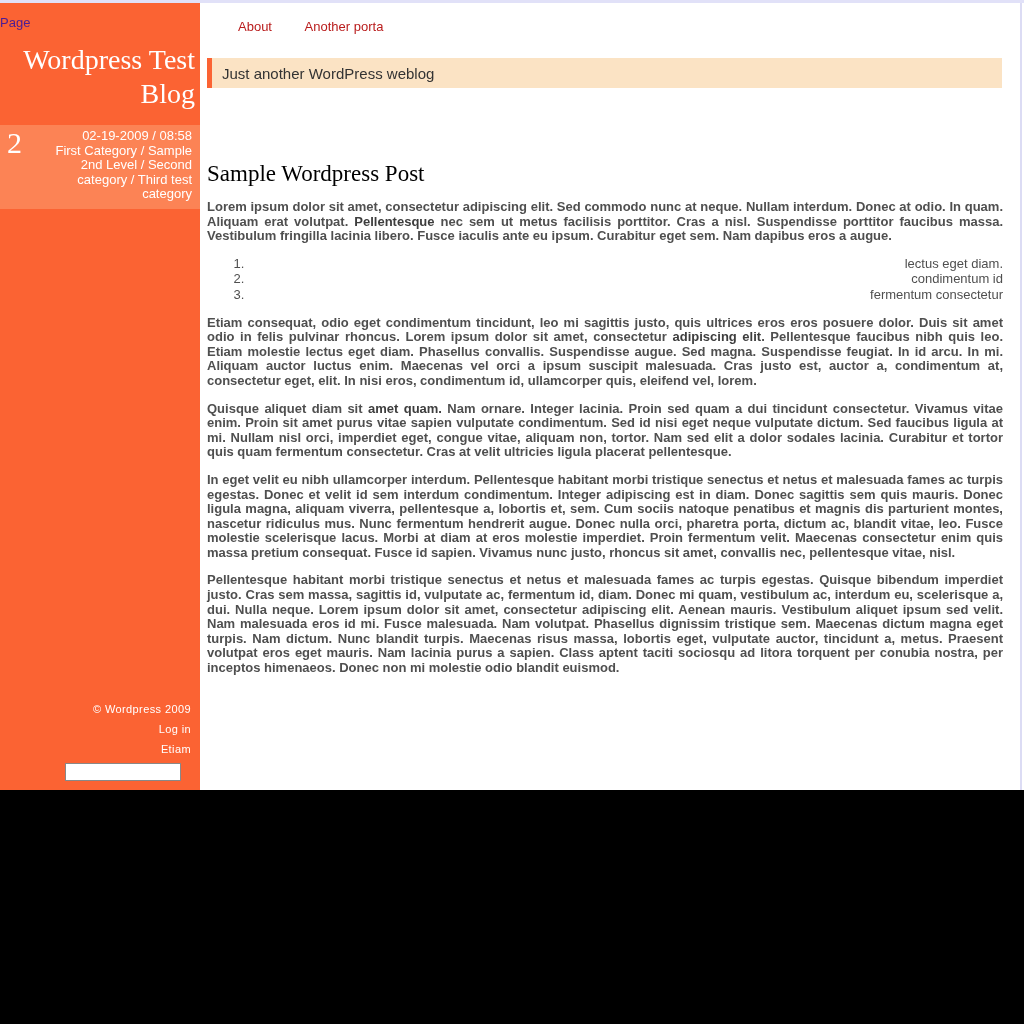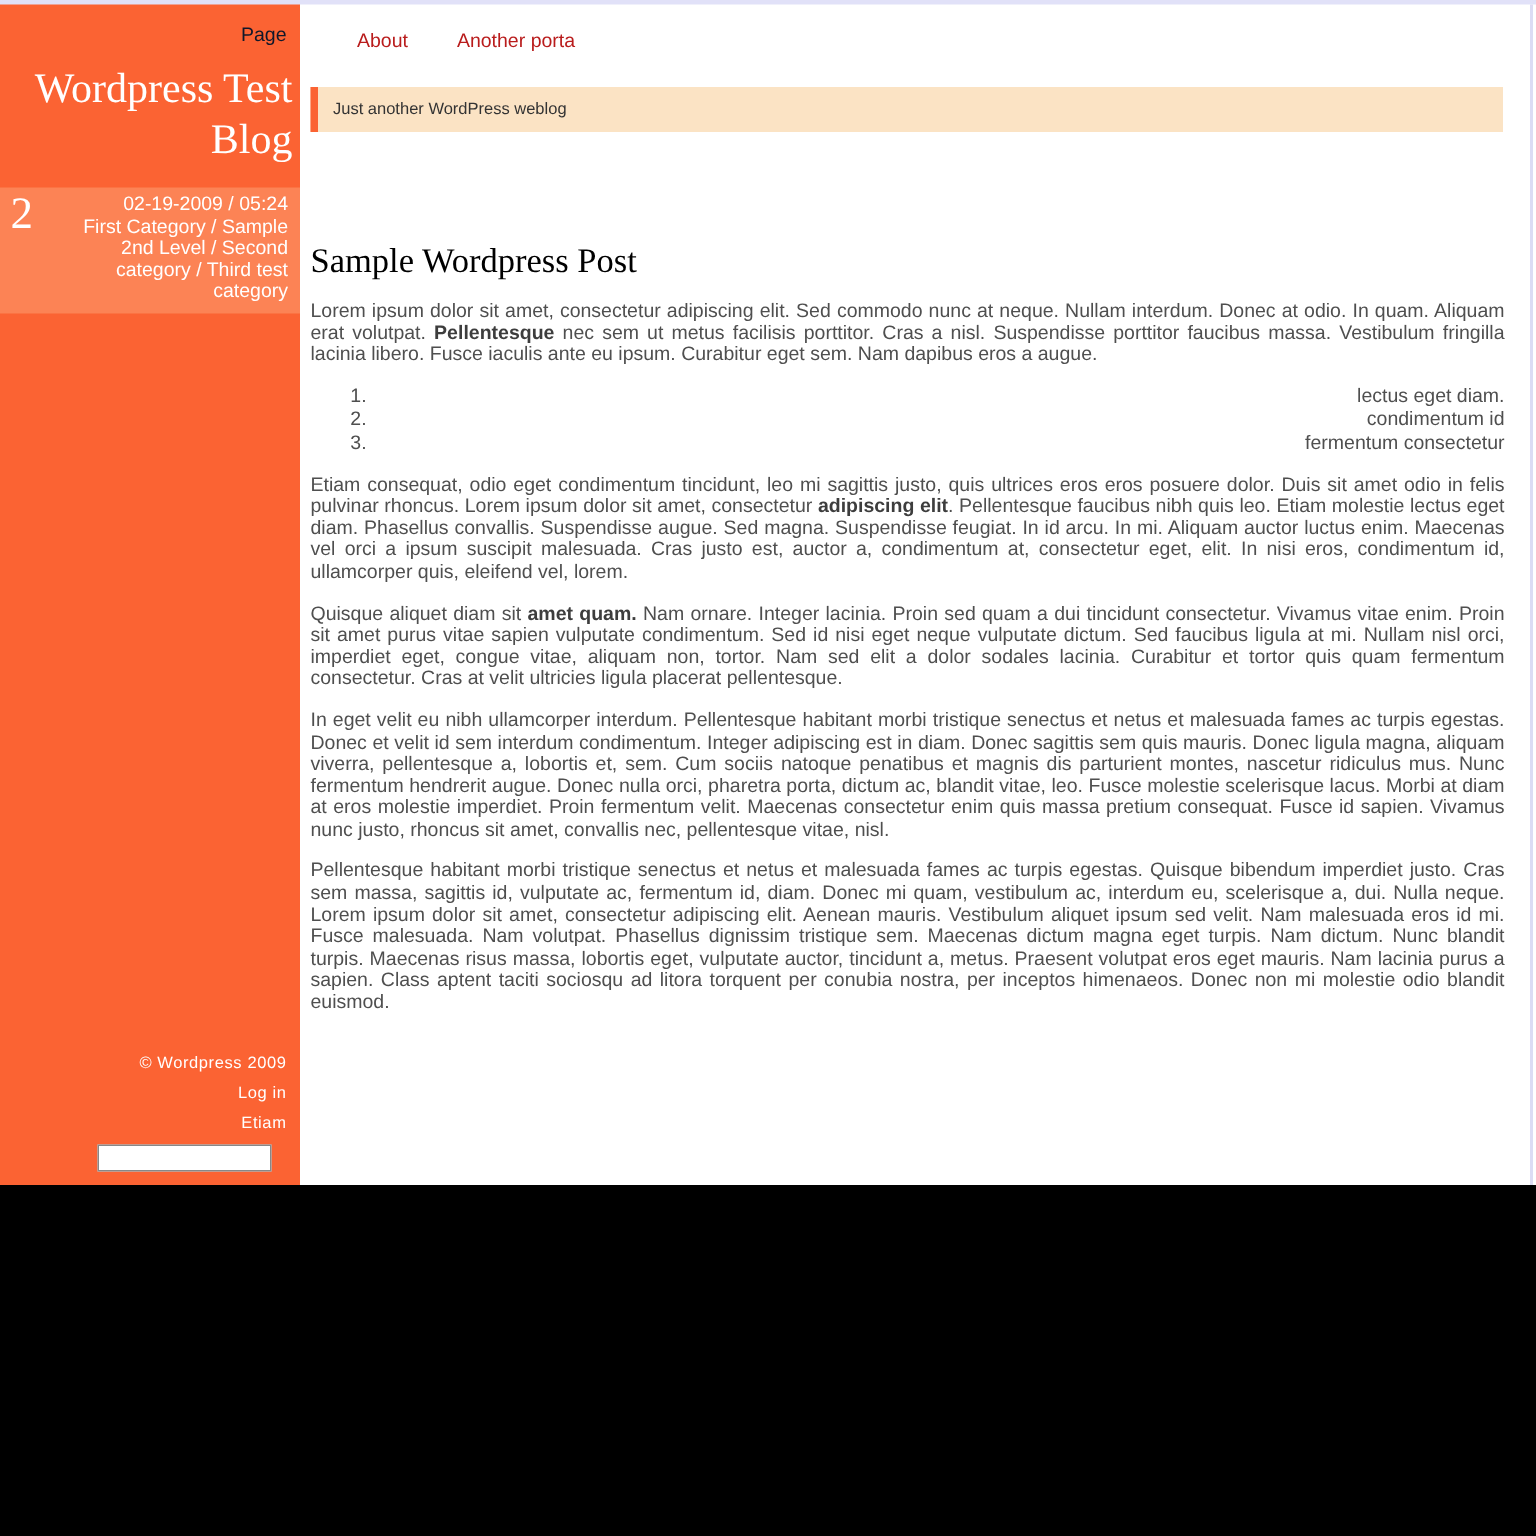--- a/index.html
+++ b/index.html
@@ -7,44 +7,44 @@
   body { font-family:"Liberation Sans", sans-serif; background:#fff; }
 
   .screen { position:relative; width:1024px; height:1024px; background:#fff; overflow:hidden; }
 
   .top-strip { position:absolute; left:0; top:0; width:1024px; height:3px; background:#e1e1f8; z-index:6; }
   .right-line { position:absolute; left:1020px; top:3px; width:2px; height:787px; background:#dcdcf4; z-index:6; }
 
   
   .sidebar { position:absolute; left:0; top:2px; width:200px; height:788px;
              background:#fb6333; color:#fff; display:flex; flex-direction:column; }
-  .page-link { margin-top:13px; text-align:right; padding-right:9px; font-size:13px; color:#0f172a; cursor:pointer; }
+  .page-link { margin-top:13px; text-align:left; padding-right:9px; font-size:13px; color:#4c1d95; cursor:pointer; }
   .blog-title { margin-top:13px; font-family:Liberation Serif, serif; font-size:28px; line-height:34px;
                 text-align:right; padding:0 5px 0 4px; font-weight:normal; cursor:pointer; }
   .post-meta { margin-top:14px; background:#fc8355; padding:4px 8px 7px 6px; position:relative; min-height:64px; }
   .post-meta-number { position:absolute; left:7px; top:2px; font-family:"Liberation Serif", serif;
                       font-size:30px; line-height:32px; }
   .post-meta-text { margin-left:28px; text-align:right; font-size:13px; line-height:14.5px; }
   .sidebar-spacer { flex:1; }
   .sidebar-footer { text-align:right; padding:0 9px 9px 0; font-size:11px; letter-spacing:0.4px; }
   .sf-line { margin-bottom:8px;padding-left:41px; }
   .sf-link { cursor:pointer; }
   .search-input { display:block; margin:5px 10px 0 auto; width:116px; height:18px;
                   border:1px solid #888; background:#fff; font-size:12px; padding:0 3px; }
 
   
   .main { position:absolute; left:200px; top:3px; width:820px; height:787px; background:#fff; }
   .main-nav { padding:16px 0 0 38px; font-size:13px; line-height:15px; }
   .nav-link { display:inline-block; margin-right:29px; color:#b91c1c; cursor:pointer; text-decoration:none; }
   .tagline { margin:24px 18px 0 7px; height:30px; background:#fbe3c4; border-left:5px solid #fb6333;
-             display:flex; align-items:center; padding-left:10px; font-size:11px; color:#333; }
+             display:flex; align-items:center; padding-left:10px; font-size:15px; color:#333; }
   .post-title { margin:73px 0 0 7px; font-family:"Liberation Serif", serif; font-size:23px;
                 font-weight:normal; color:#000; }
   .post-body { margin:10px 17px 0 7px; font-size:13px; line-height:14.6px; color:#4f4f4f; text-align:justify; }
-  .post-body p { margin-top:13px; }
+  .post-body p { margin-top:13px;font-weight:bold; }
   .post-body ol { margin:13px 0 0 41px; text-align:right; }
   .post-body li { margin-bottom:1px; }
   .post-body b { color:#3d3d3d; }
 
   
   .black-area { position:absolute; left:0; top:790px; width:1024px; height:234px; background:#000; }
 </style>
 </head>
 <body>
 
@@ -53,21 +53,21 @@
   <div class="top-strip"></div>
   <div class="right-line"></div>
 
   <div class="sidebar">
     <div class="page-link">Page</div>
     <h1 class="blog-title">Wordpress Test Blog</h1>
 
     <div class="post-meta">
       <div class="post-meta-number">2</div>
       <div class="post-meta-text">
-        <span style="display: block;">02-19-2009 / 05:24</span>
+        <span style="display: block;">02-19-2009 / 08:58</span>
         <span>First Category / Sample 2nd Level / Second category / Third test category</span>
       </div>
     </div>
 
     <div class="sidebar-spacer"></div>
 
     <div class="sidebar-footer">
       <div class="sf-line">© Wordpress 2009</div>
       <div class="sf-line sf-link">Log in</div>
       <div class="sf-line sf-link">Etiam</div>

